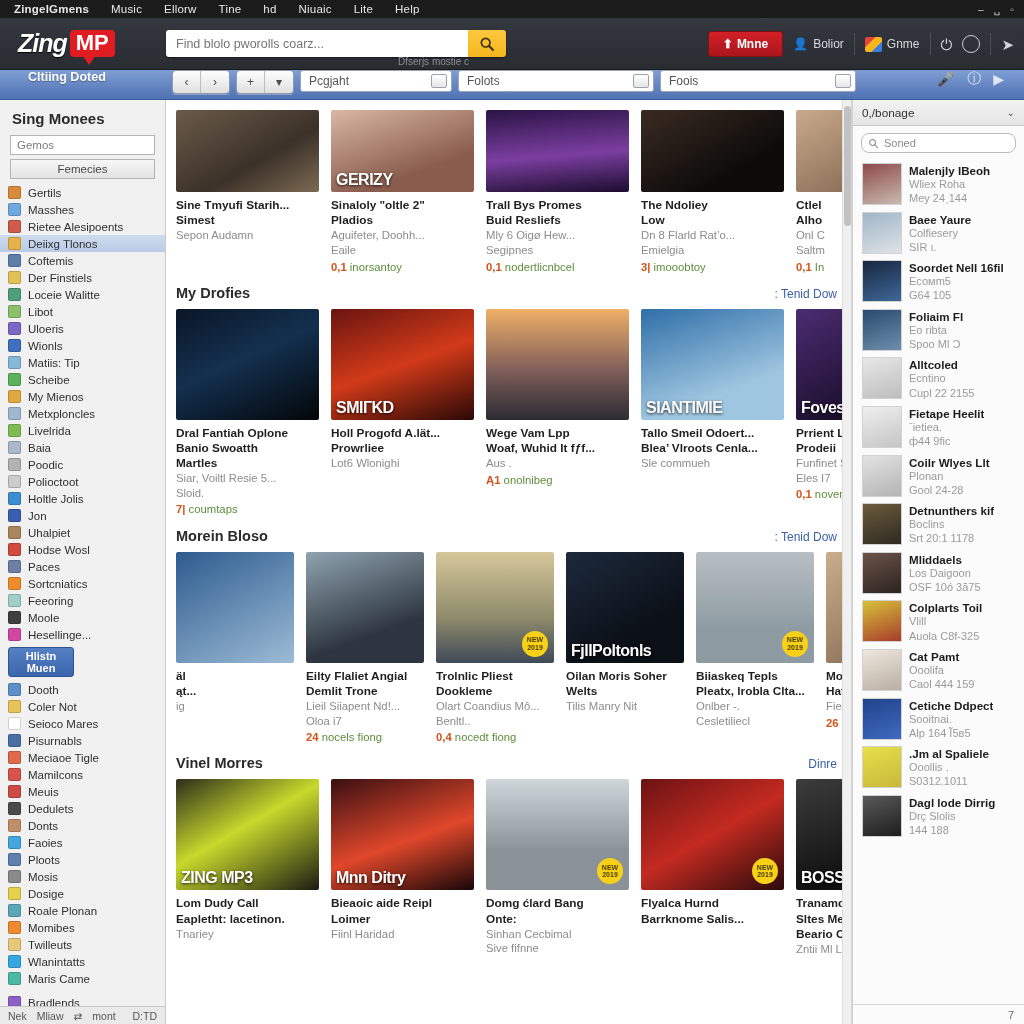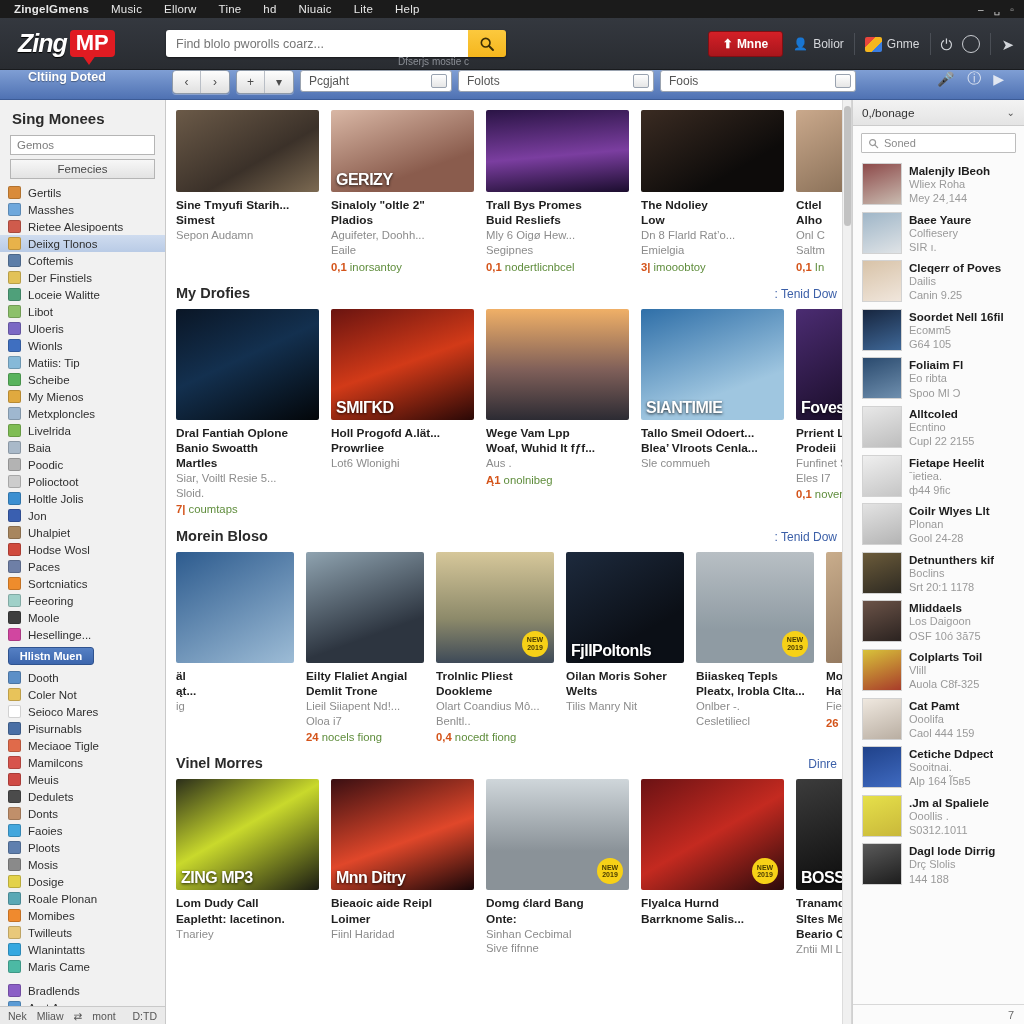--- a/index.html
+++ b/index.html
@@ -134,21 +134,21 @@
   .sb-item {
     display: flex; align-items: center; gap: 7px; height: 17px;
     padding-left: 8px; font-size: 11.5px; color: #2f2f2f; cursor: pointer;
   }
   .sb-item.sel { background: linear-gradient(#cfdcef,#b9cbe6); }
   .sb-ico { width: 13px; height: 13px; border-radius: 2px; flex: 0 0 13px; }
   .sb-label { white-space: nowrap; overflow: hidden; text-overflow: ellipsis; }
   .sb-chip {
     margin: 4px 0 4px 8px; display: inline-block; padding: 2px 10px; border-radius: 3px;
     background: linear-gradient(#5580c4,#3c66ad); color: #fff; font-size: 11px; font-weight: bold;
-    width: 86px; text-align: center; border: 1px solid #2f538f;
+    width: 66px; text-align: center; border: 1px solid #2f538f;
   }
   .sb-gap { height: 7px; }
   .sb-footer {
     height: 18px; border-top: 1px solid #c9c9c9; background: #eaeaea;
     display: flex; align-items: center; gap: 10px; padding: 0 8px;
     font-size: 10.5px; color: #555;
   }
 
   
   .content {
@@ -189,21 +189,21 @@
   .rightpanel {
     width: 172px; flex: 0 0 172px; background: #fbfbfb;
     display: flex; flex-direction: column; border-left: 1px solid #d0d0d0;
   }
   .rp-head {
     height: 26px; background: linear-gradient(#f3f3f3,#e4e4e4); border-bottom: 1px solid #cccccc;
     display: flex; align-items: center; padding: 0 9px; font-size: 11.8px; color: #333;
   }
   .rp-head .cv { margin-left: auto; font-size: 10px; color: #555; }
   .rp-search {
-    margin: 7px 8px; height: 20px; border: 1px solid #bdbdbd; border-radius: 1px; background: #fff;
+    margin: 7px 8px; height: 20px; border: 1px solid #bdbdbd; border-radius: 8px; background: #fff;
     display: flex; align-items: center; gap: 5px; padding: 0 6px; font-size: 11px; color: #8a8a8a;
   }
   .rp-list { flex: 1; overflow: hidden; }
   .rp-item { display: flex; gap: 7px; padding: 3px 8px 3px 9px; cursor: pointer; align-items: flex-start; }
   .rp-av { width: 40px; height: 42px; flex: 0 0 40px; border: 1px solid #d2d2d2; background: #ddd; }
   .rp-txt { min-width: 0; overflow: hidden; padding-top: 1px; }
   .rp-n { font-size: 11.6px; font-weight: bold; color: #1c1c1c; white-space: nowrap; overflow: hidden; text-overflow: ellipsis; }
   .rp-s { font-size: 11px; color: #9a9a9a; white-space: nowrap; overflow: hidden; text-overflow: ellipsis; line-height: 1.3; }
   .rp-foot { height: 20px; border-top: 1px solid #d8d8d8; display: flex; align-items: center; justify-content: flex-end; padding-right: 10px; font-size: 11px; color: #6a6a6a; }
 
@@ -652,28 +652,20 @@
           </div>
           <div class="rp-item">
             <div class="rp-av" style="background: linear-gradient(160deg, rgb(159, 182, 200), rgb(223, 227, 230));"></div>
             <div class="rp-txt">
               <div class="rp-n">Baee Yaure</div>
               <div class="rp-s">Colfiesery</div>
               <div class="rp-s">SIR ı.</div>
             </div>
           </div>
           <div class="rp-item">
-            <div class="rp-av" style="background: linear-gradient(160deg, rgb(216, 195, 168), rgb(240, 230, 220));"></div>
-            <div class="rp-txt">
-              <div class="rp-n">Cleqerr of Poves</div>
-              <div class="rp-s">Dailis</div>
-              <div class="rp-s">Canin 9.25</div>
-            </div>
-          </div>
-          <div class="rp-item">
             <div class="rp-av" style="background: linear-gradient(160deg, rgb(23, 38, 63), rgb(63, 104, 152));"></div>
             <div class="rp-txt">
               <div class="rp-n">Soordet Nell 16fil</div>
               <div class="rp-s">Eсомm5</div>
               <div class="rp-s">G64 105</div>
             </div>
           </div>
           <div class="rp-item">
             <div class="rp-av" style="background: linear-gradient(160deg, rgb(42, 74, 110), rgb(111, 143, 174));"></div>
             <div class="rp-txt">

